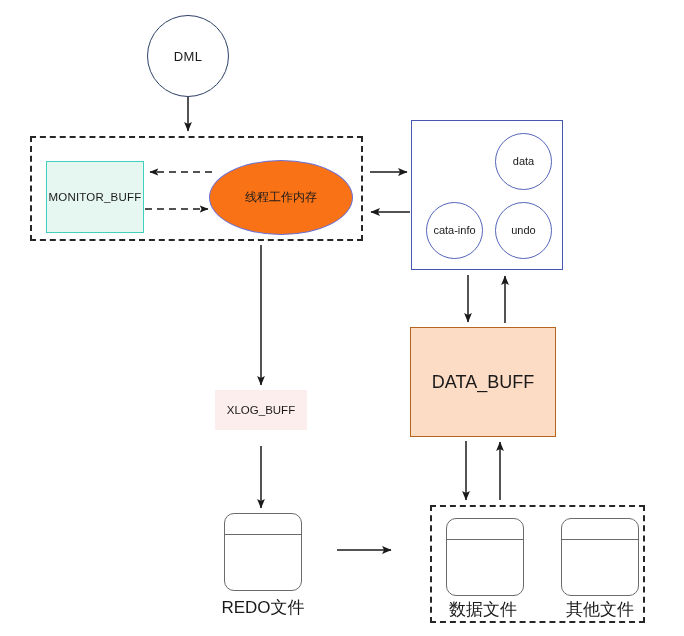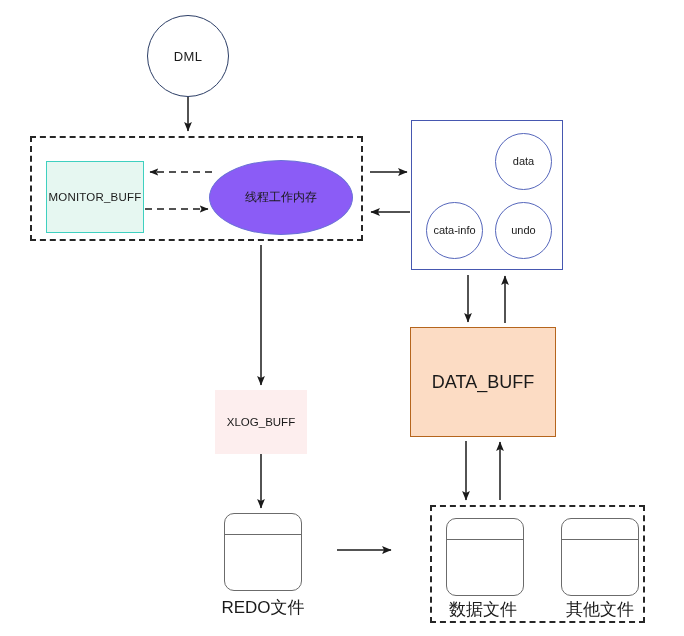--- a/index.html
+++ b/index.html
@@ -71,21 +71,21 @@
   }
 
   
   .thread-mem {
     left: 209px;
     top: 160px;
     width: 144px;
     height: 75px;
     border: 1.4px solid #6b72d6;
     border-radius: 50%;
-    background: #8b5cf6;
+    background: #f97316;
     font-size: 12px;
     align-items: center;
   }
 
   
   .pages-box {
     left: 411px;
     top: 120px;
     width: 152px;
     height: 150px;
@@ -113,21 +113,21 @@
   .pc0 { left: 14px;  top: 12px; }
   .pc1 { left: 83px;  top: 12px; }
   .pc2 { left: 14px;  top: 81px; }
   .pc3 { left: 83px;  top: 81px; }
 
   
   .xlog-buff {
     left: 215px;
     top: 390px;
     width: 92px;
-    height: 64px;
+    height: 40px;
     border: 1px solid #fdeeee;
     background: #fdeeee;
     font-size: 11.5px;
   }
 
   
   .data-buff {
     left: 410px;
     top: 327px;
     width: 146px;

